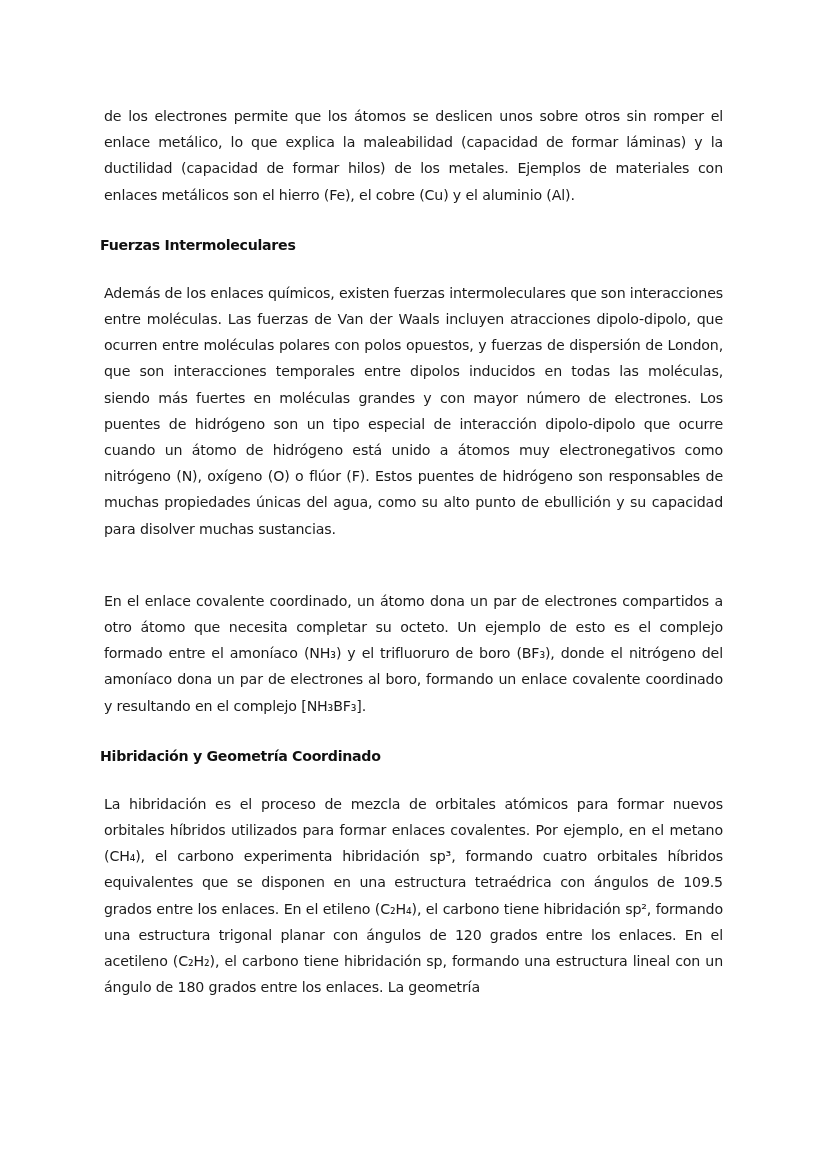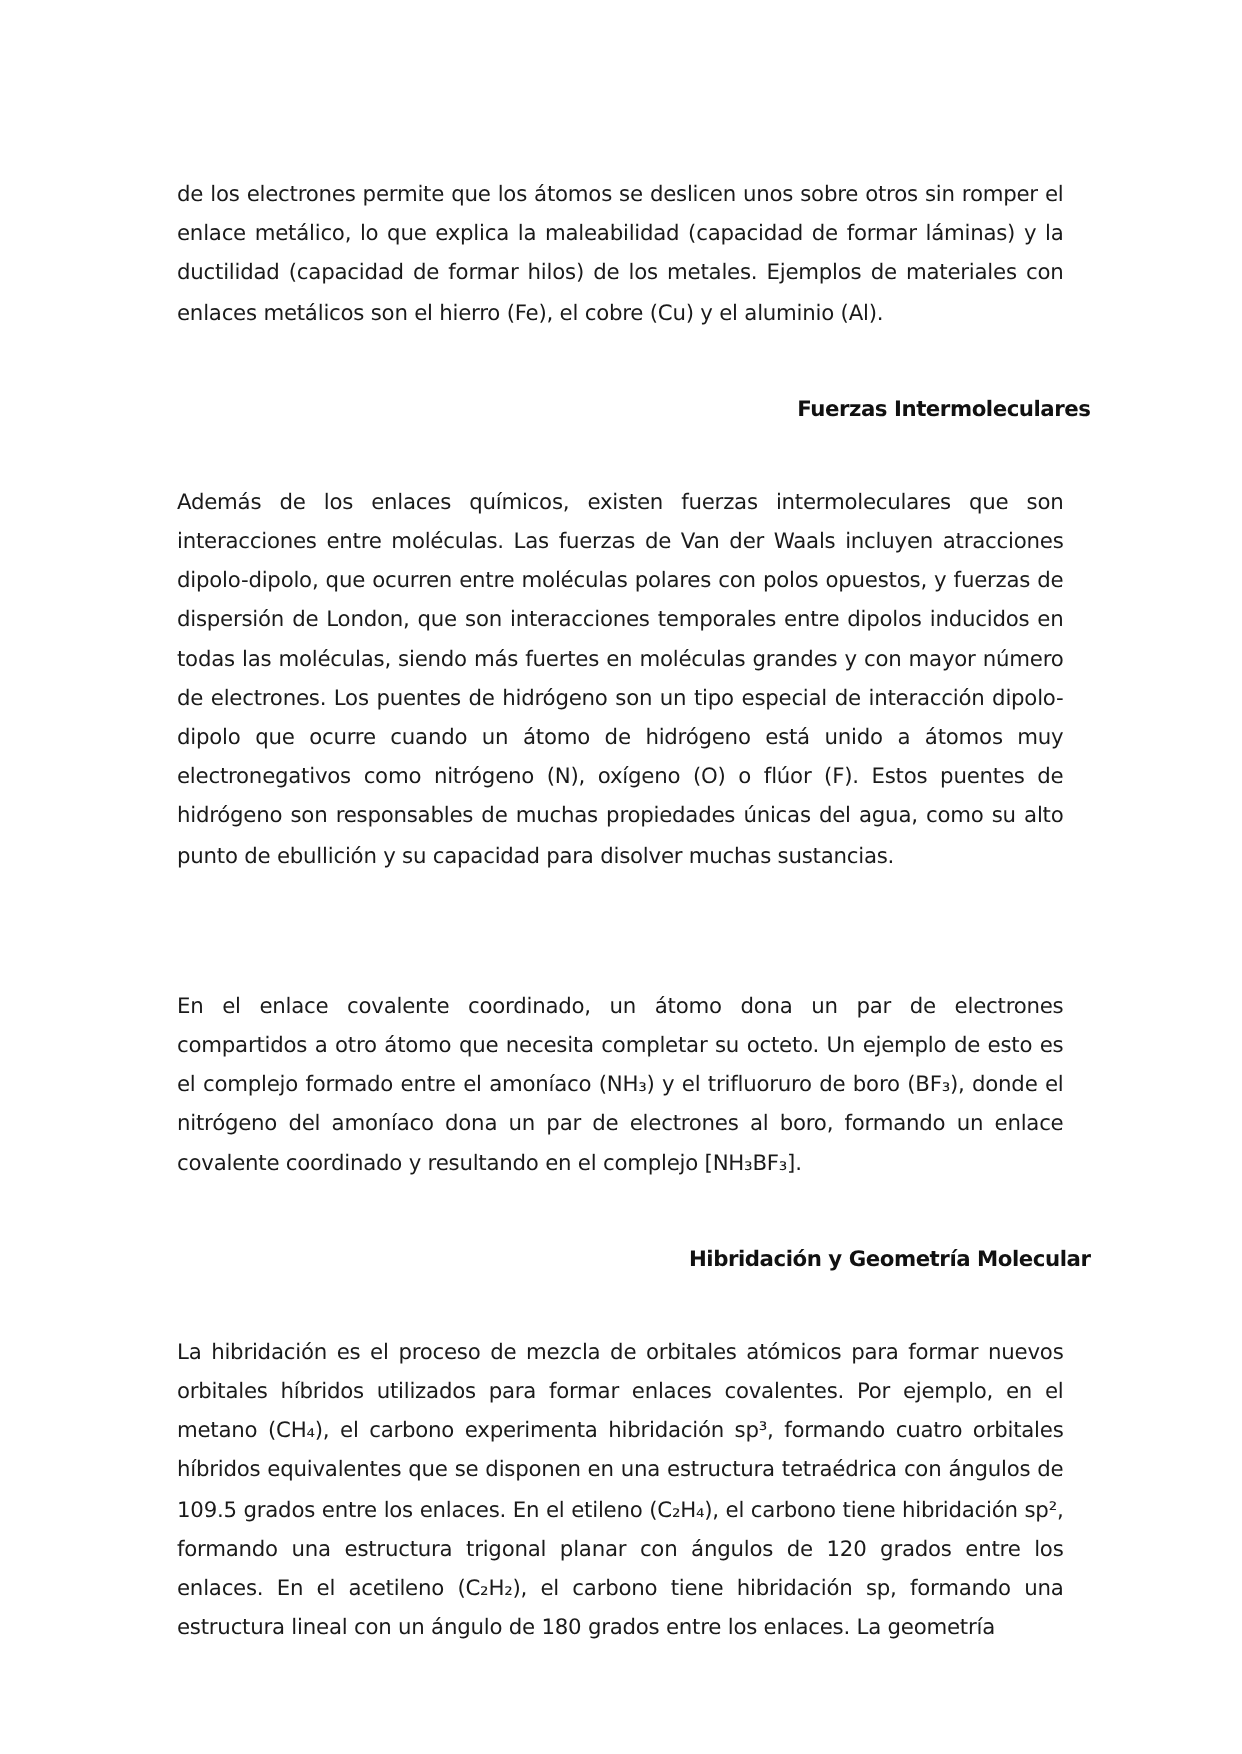--- a/index.html
+++ b/index.html
@@ -3,42 +3,42 @@
   <meta charset="utf-8">
   <style>
     html, body { margin: 0; padding: 0; background: #ffffff; }
     body { width: 828px; height: 1169px; position: relative; overflow: hidden; }
     .page {
       position: absolute; left: 100px; top: 99px; width: 627px;
       font-family: "DejaVu Sans", sans-serif;
       color: #1a1a1a;
     }
     p.body {
-      margin: 18px; font-size: 14.2px; line-height: 26.2px;
+      margin: 4px; font-size: 14.2px; line-height: 26.2px;
       text-align: justify; letter-spacing: -0.15px;
     }
     h2.heading {
       margin: 0; font-size: 14.2px; font-weight: bold; line-height: 26px;
-      letter-spacing: -0.3px; color: #111111; text-align: right;
+      letter-spacing: -0.3px; color: #111111;
     }
     .gap-after-p { height: 20px; }
     .gap-after-h { height: 18px; }
   </style>
 </head>
 <body>
 
 <div class="page">
   <p class="body">de los electrones permite que los átomos se deslicen unos sobre otros sin romper el enlace metálico, lo que explica la maleabilidad (capacidad de formar láminas) y la ductilidad (capacidad de formar hilos) de los metales. Ejemplos de materiales con enlaces metálicos son el hierro (Fe), el cobre (Cu) y el aluminio (Al).</p>
   <div class="gap-after-p"></div>
 
   <h2 class="heading">Fuerzas Intermoleculares</h2>
   <div class="gap-after-h"></div>
   <p class="body">Además de los enlaces químicos, existen fuerzas intermoleculares que son interacciones entre moléculas. Las fuerzas de Van der Waals incluyen atracciones dipolo-dipolo, que ocurren entre moléculas polares con polos opuestos, y fuerzas de dispersión de London, que son interacciones temporales entre dipolos inducidos en todas las moléculas, siendo más fuertes en moléculas grandes y con mayor número de electrones. Los puentes de hidrógeno son un tipo especial de interacción dipolo-dipolo que ocurre cuando un átomo de hidrógeno está unido a átomos muy electronegativos como nitrógeno (N), oxígeno (O) o flúor (F). Estos puentes de hidrógeno son responsables de muchas propiedades únicas del agua, como su alto punto de ebullición y su capacidad para disolver muchas sustancias.</p>
   <div class="gap-after-p"></div>
 
   <div class="gap-after-h"></div>
   <p class="body">En el enlace covalente coordinado, un átomo dona un par de electrones compartidos a otro átomo que necesita completar su octeto. Un ejemplo de esto es el complejo formado entre el amoníaco (NH₃) y el trifluoruro de boro (BF₃), donde el nitrógeno del amoníaco dona un par de electrones al boro, formando un enlace covalente coordinado y resultando en el complejo [NH₃BF₃].</p>
   <div class="gap-after-p"></div>
 
-  <h2 class="heading">Hibridación y Geometría Molecular</h2>
+  <h2 class="heading">Hibridación y Geometría Coordinado</h2>
   <div class="gap-after-h"></div>
   <p class="body">La hibridación es el proceso de mezcla de orbitales atómicos para formar nuevos orbitales híbridos utilizados para formar enlaces covalentes. Por ejemplo, en el metano (CH₄), el carbono experimenta hibridación sp³, formando cuatro orbitales híbridos equivalentes que se disponen en una estructura tetraédrica con ángulos de 109.5 grados entre los enlaces. En el etileno (C₂H₄), el carbono tiene hibridación sp², formando una estructura trigonal planar con ángulos de 120 grados entre los enlaces. En el acetileno (C₂H₂), el carbono tiene hibridación sp, formando una estructura lineal con un ángulo de 180 grados entre los enlaces. La geometría</p>
 </div>
 
 </body></html>

